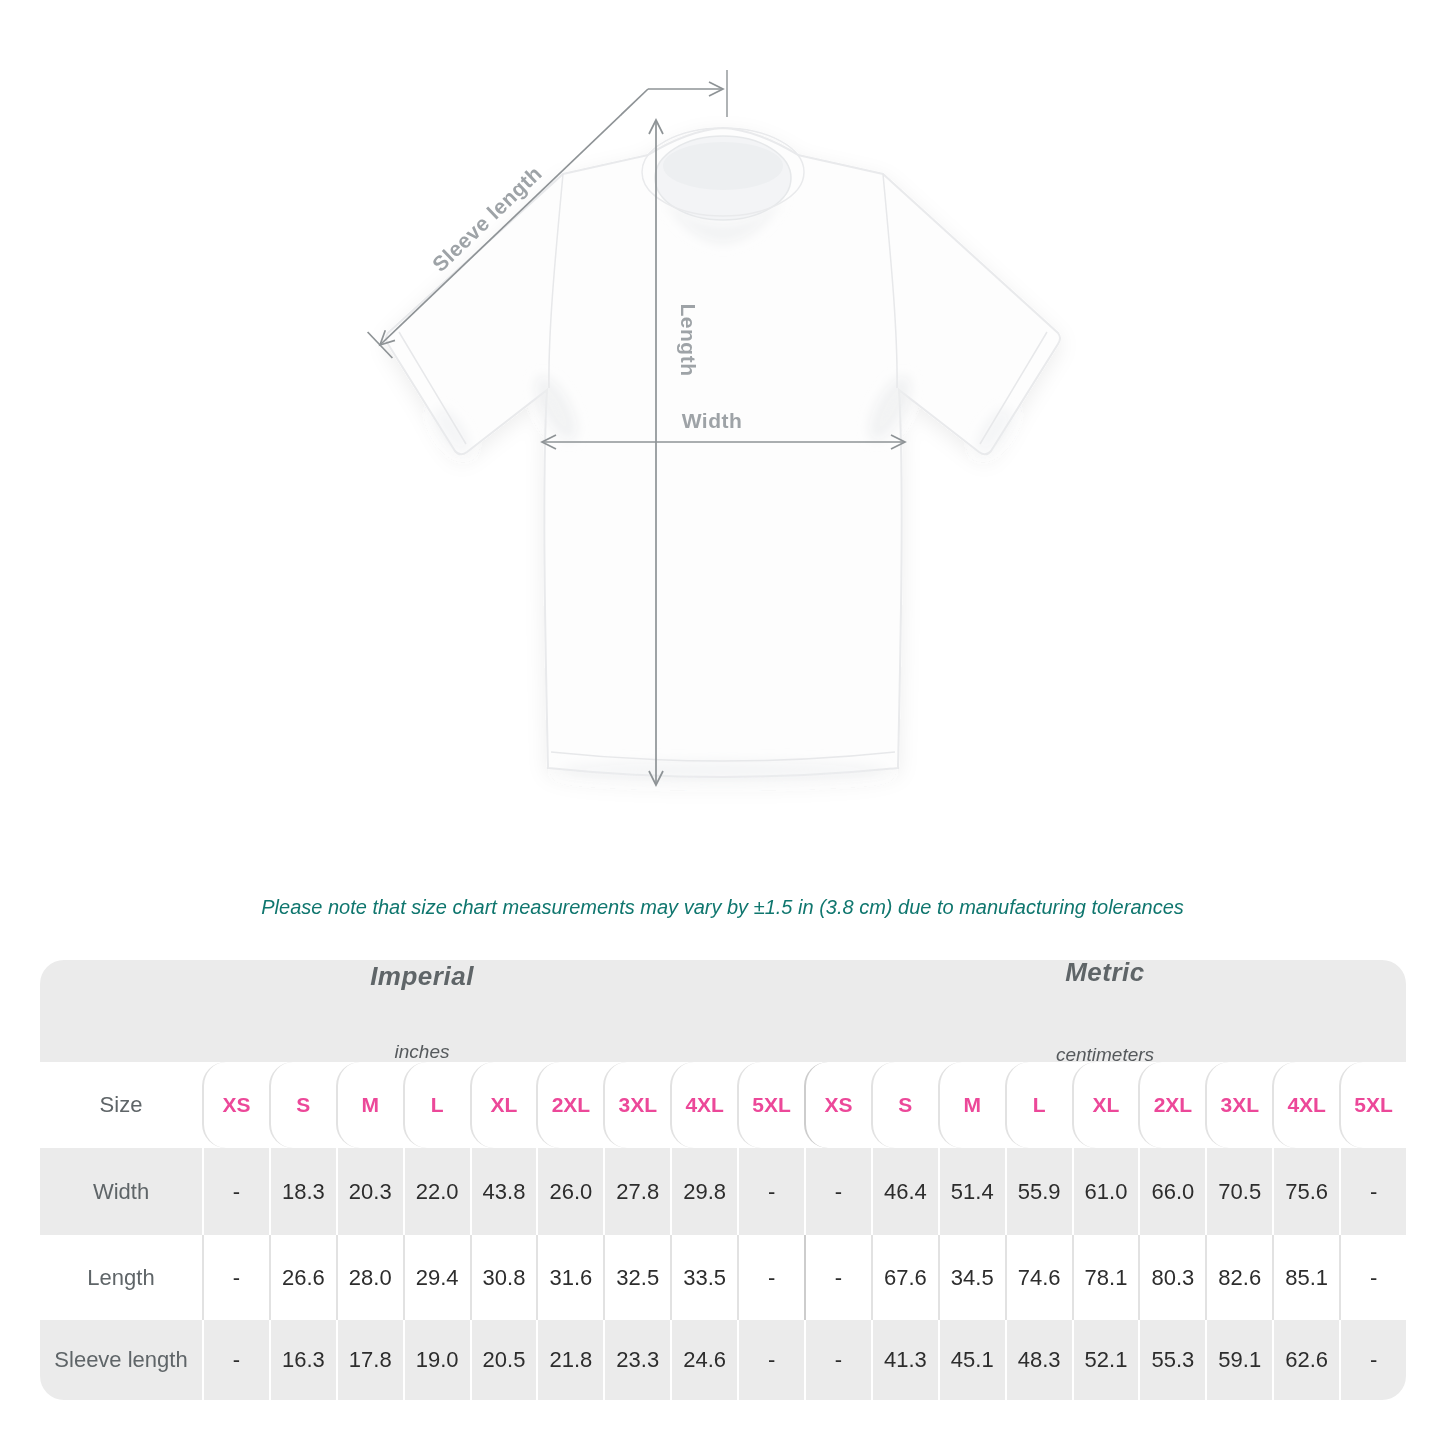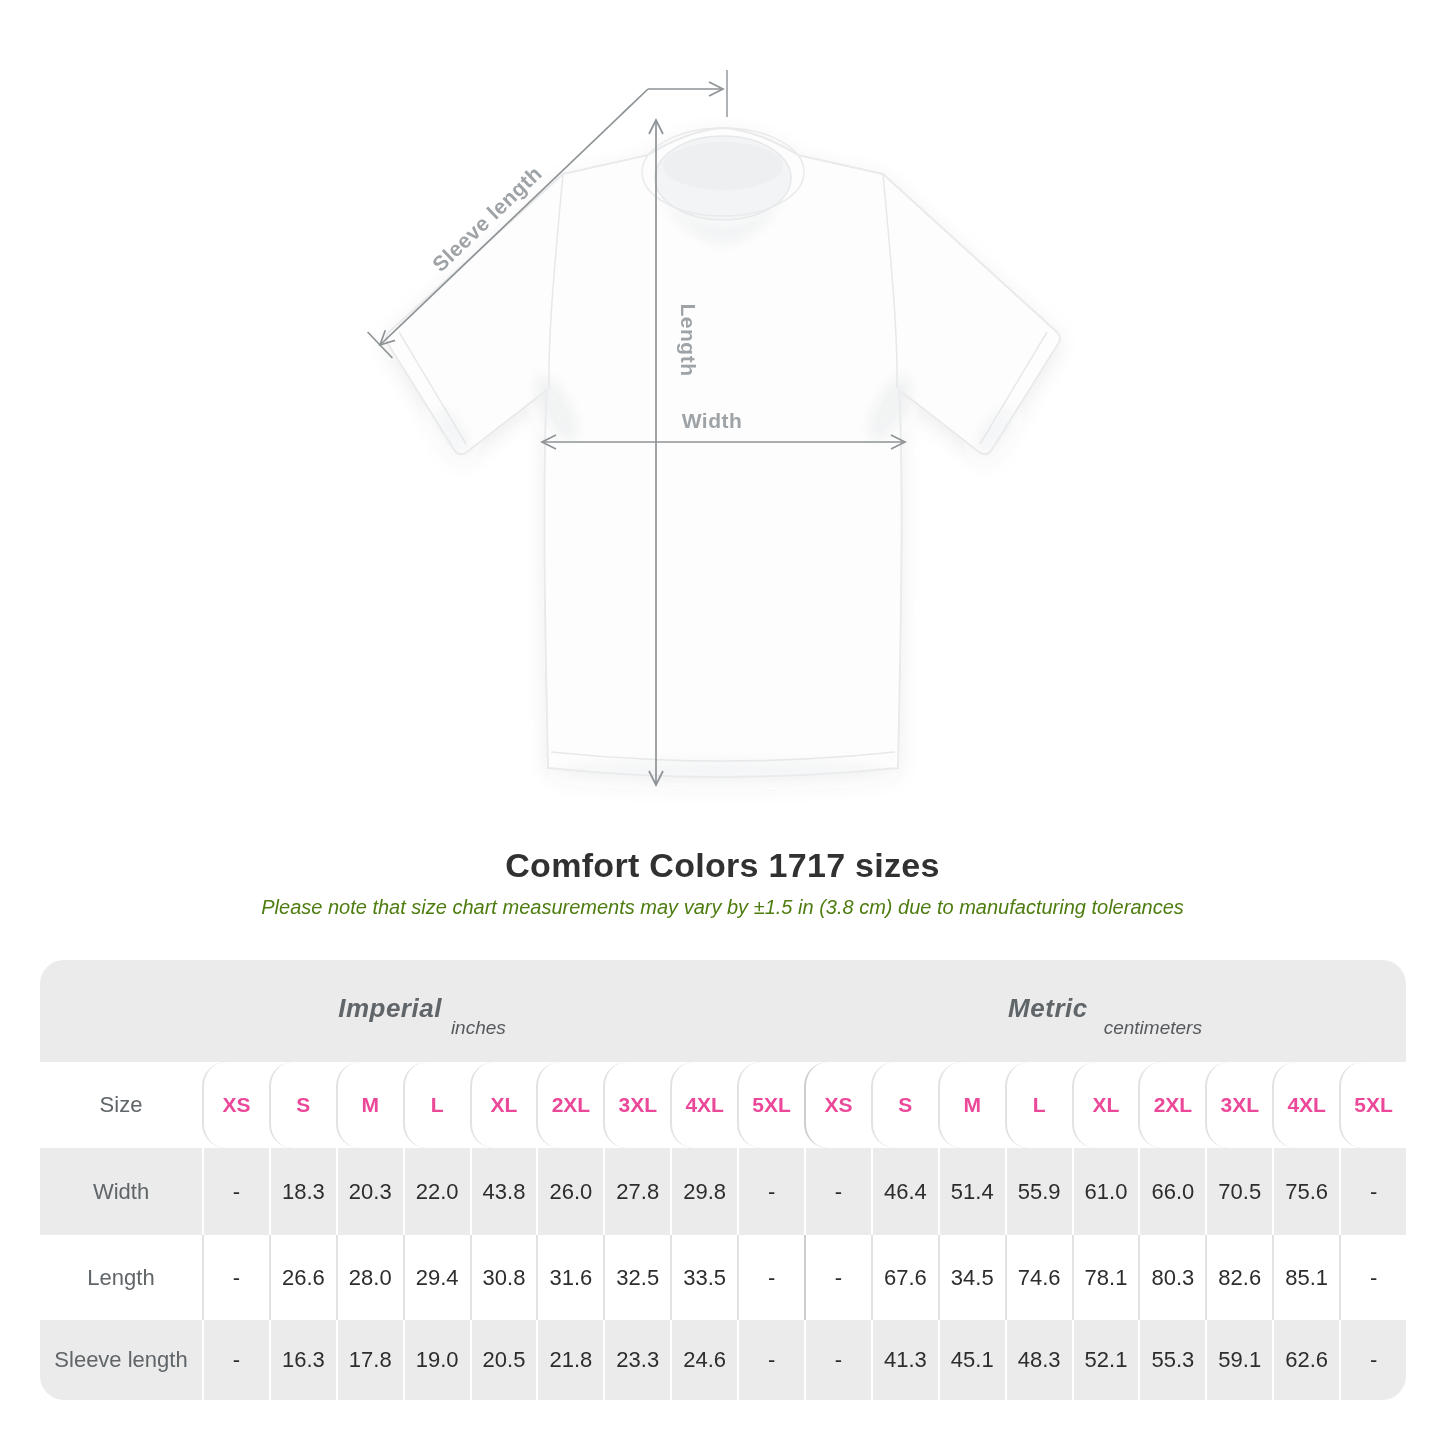--- a/index.html
+++ b/index.html
@@ -6,27 +6,27 @@
   body{font-family:"Liberation Sans", sans-serif;}
   .canvas{position:relative;width:1445px;height:1445px;background:#ffffff;overflow:hidden;margin:0 auto;}
 
   
   .shirt-svg{position:absolute;left:0;top:0;}
 
   
   .page-title{position:absolute;left:0;top:846px;width:100%;text-align:center;
     font-size:34px;font-weight:bold;color:#313131;letter-spacing:.3px;}
   .page-subtitle{position:absolute;left:0;top:896px;width:100%;text-align:center;
-    font-size:20px;font-style:italic;color:#4d7c0f;}
+    font-size:20px;font-style:italic;color:#0f766e;}
 
   
   .size-table{position:absolute;left:40px;top:960px;width:1366px;border-radius:24px;overflow:hidden;}
   .trow{display:grid;grid-template-columns:162px repeat(18,1fr);}
   .band{height:102px;background:#ebebeb;}
-  .band-group{display:flex;flex-direction:row;align-items:center;justify-content:center;gap:9px;transform:translateY(-3px);text-align:right;}
+  .band-group{display:flex;flex-direction:column;align-items:center;justify-content:center;gap:9px;transform:translateY(-3px);text-align:right;}
   .band-imperial{grid-column:1/11;}
   .band-metric{grid-column:11/20;gap:16px;}
   .band-title{font-style:italic;font-weight:bold;font-size:26px;color:#5f6568;letter-spacing:.5px;}
   .band-unit{font-style:italic;font-size:19px;color:#55595c;margin-top:40px;}
 
   .size-header-row{height:86px;background:#ffffff;}
   .row-width{height:87px;background:#ebebeb;}
   .row-length{height:85px;background:#ffffff;}
   .row-sleeve{height:80px;background:#ebebeb;}
 
@@ -109,21 +109,20 @@
       <line x1="542" y1="442" x2="905" y2="442" marker-start="url(#arr)" marker-end="url(#arr)"></line>
     </g>
 
     <g font-family="Liberation Sans, sans-serif" font-size="21" font-weight="bold" fill="#9ea3a7" letter-spacing="0.5">
       <text transform="translate(492,224) rotate(-43.7)" text-anchor="middle">Sleeve length</text>
       <text transform="translate(681,340) rotate(90)" text-anchor="middle">Length</text>
       <text x="712" y="428" text-anchor="middle">Width</text>
     </g>
   </svg>
 
-  <div class="page-title">Comfort Colors 1717 sizes</div>
   <div class="page-subtitle">Please note that size chart measurements may vary by ±1.5 in (3.8 cm) due to manufacturing tolerances</div>
 
   <div class="size-table">
 
     <div class="trow band">
       <div class="band-group band-imperial">
         <div class="band-title">Imperial</div>
         <div class="band-unit">inches</div>
       </div>
       <div class="band-group band-metric">

